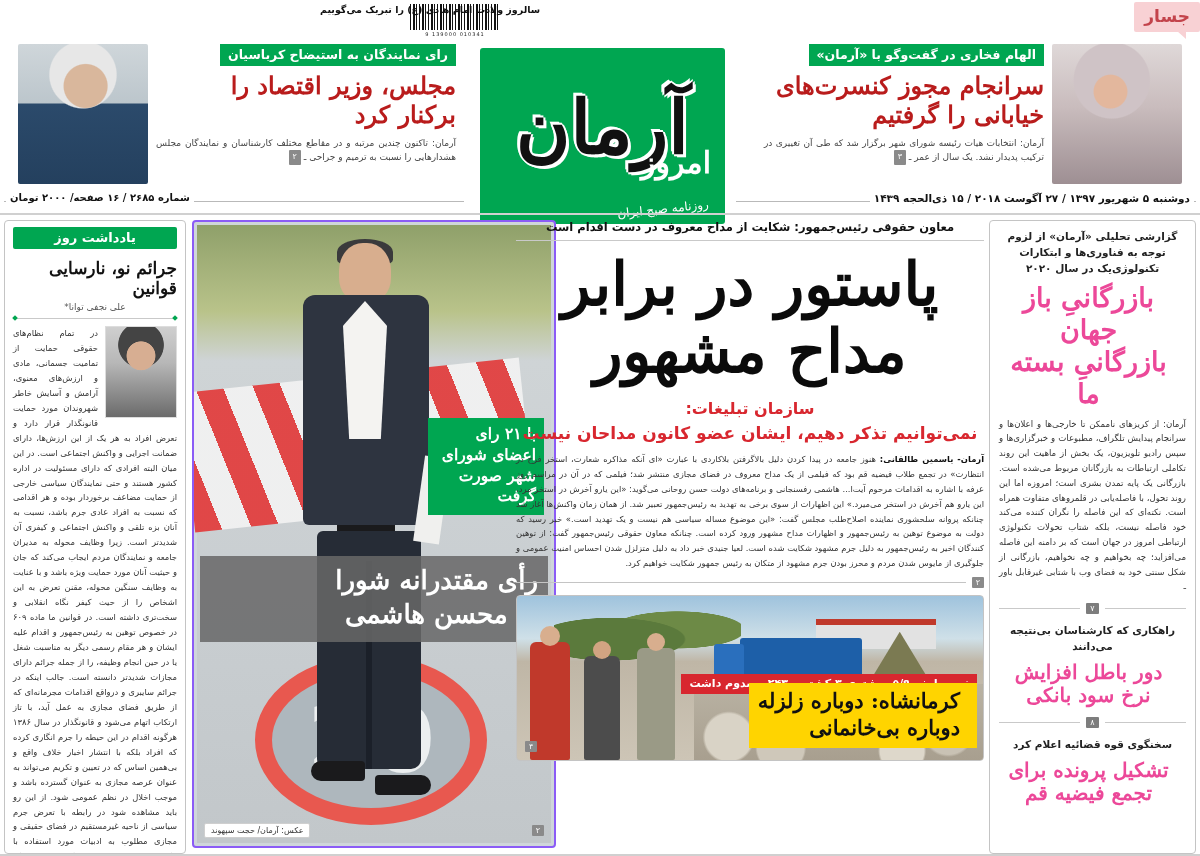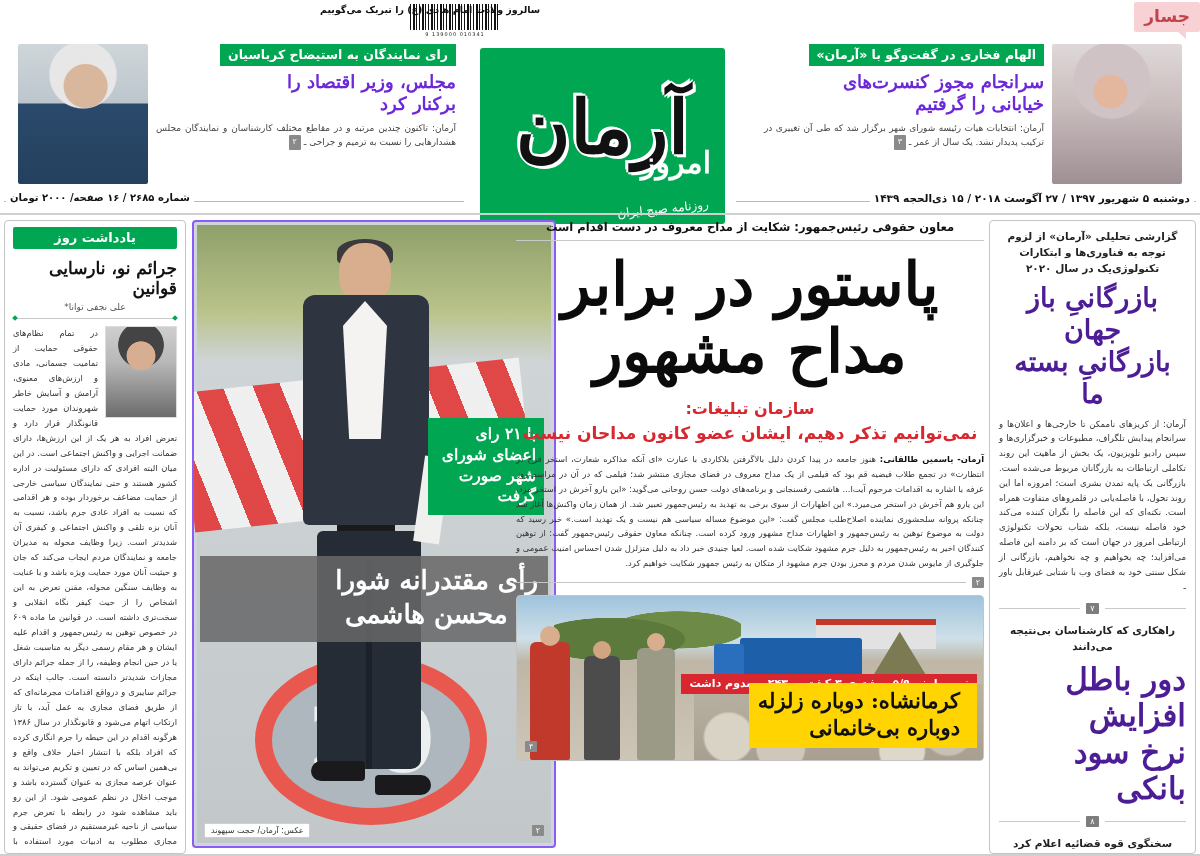--- a/index.html
+++ b/index.html
@@ -97,21 +97,21 @@
   .teaser-text { position: absolute; top: 0; }
   .teaser-left  .teaser-text { left: 146px; right: 4px; text-align: right; }
   .teaser-right .teaser-text { right: 146px; left: 4px; text-align: right; }
 
   .kicker-green {
     display: inline-block; background: #00a651; color: #fff;
     font-size: 12.5px; font-weight: bold; padding: 3px 8px 4px 8px;
     margin-bottom: 5px; white-space: nowrap;
   }
   .teaser-head {
-    font-size: 18px; line-height: 1.22; font-weight: bold; color: #6d28d9;
+    font-size: 24px; line-height: 1.22; font-weight: bold; color: #b91c1c;
     font-family: "DejaVu Serif", serif;
   }
   .teaser-lede {
     margin-top: 6px; font-size: 9px; line-height: 1.6; color: #444;
     text-align: justify;
   }
   .pagemark {
     display: inline-block; background: #8a8a8a; color: #fff;
     font-size: 8px; padding: 1px 4px; border-radius: 1px; vertical-align: middle;
   }
@@ -136,24 +136,24 @@
   .body-wrap { position: absolute; top: 218px; left: 0; width: 1200px; height: 638px; }
 
   
   .col-right {
     position: absolute; right: 4px; top: 2px; width: 207px; height: 634px;
     border: 1px solid #c4c4c4; border-radius: 4px; background: #fff;
     padding: 8px 9px; overflow: hidden;
   }
   .sb-kicker { font-size: 10.5px; line-height: 1.5; color: #222; text-align: center; font-weight: bold; }
   .sb-head {
-    font-size: 27px; line-height: 1.18; font-weight: bold; color: #4c1d95;
-    text-align: center; margin: 6px 0 7px 0; font-family: "DejaVu Serif", serif;
-  }
-  .sb-head.small { font-size: 31px; text-align: right; }
+    font-size: 27px; line-height: 1.18; font-weight: bold; color: #ec4899;
+    text-align: center; margin: 6px 8px 7px 0; font-family: "DejaVu Serif", serif;
+  }
+  .sb-head.small { font-size: 20px; }
   .sb-body { font-size: 8.6px; line-height: 1.72; color: #333; text-align: justify; }
   .sb-divider { display: flex; align-items: center; gap: 6px; margin: 9px 0; }
   .sb-divider .ln { flex: 1; height: 1px; background: #c9c9c9; }
   .sb-divider .num {
     background: #7d7d7d; color: #fff; font-size: 8px; padding: 1px 4px; border-radius: 1px;
   }
 
   
   .col-left {
     position: absolute; left: 4px; top: 2px; width: 182px; height: 634px;

